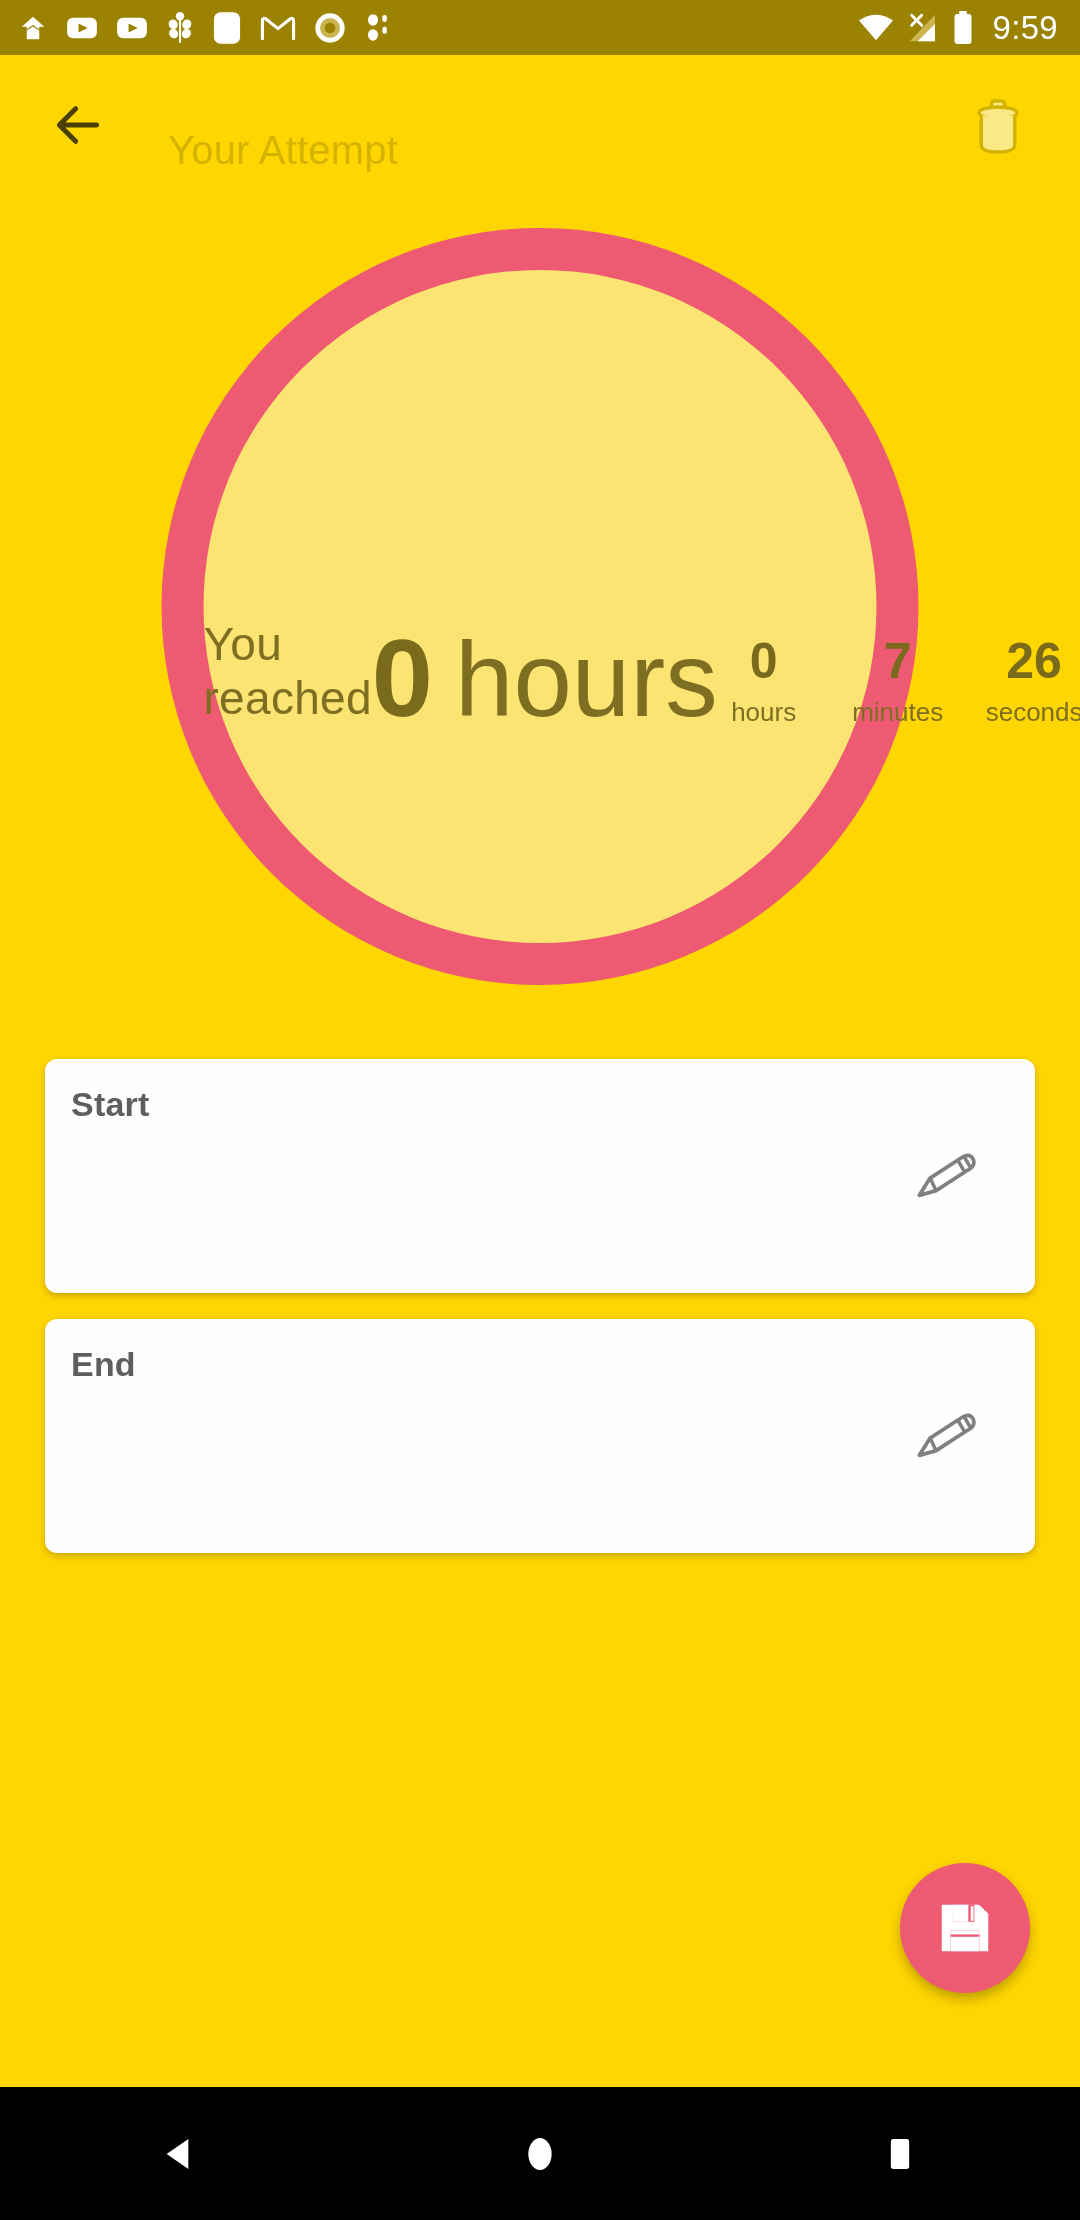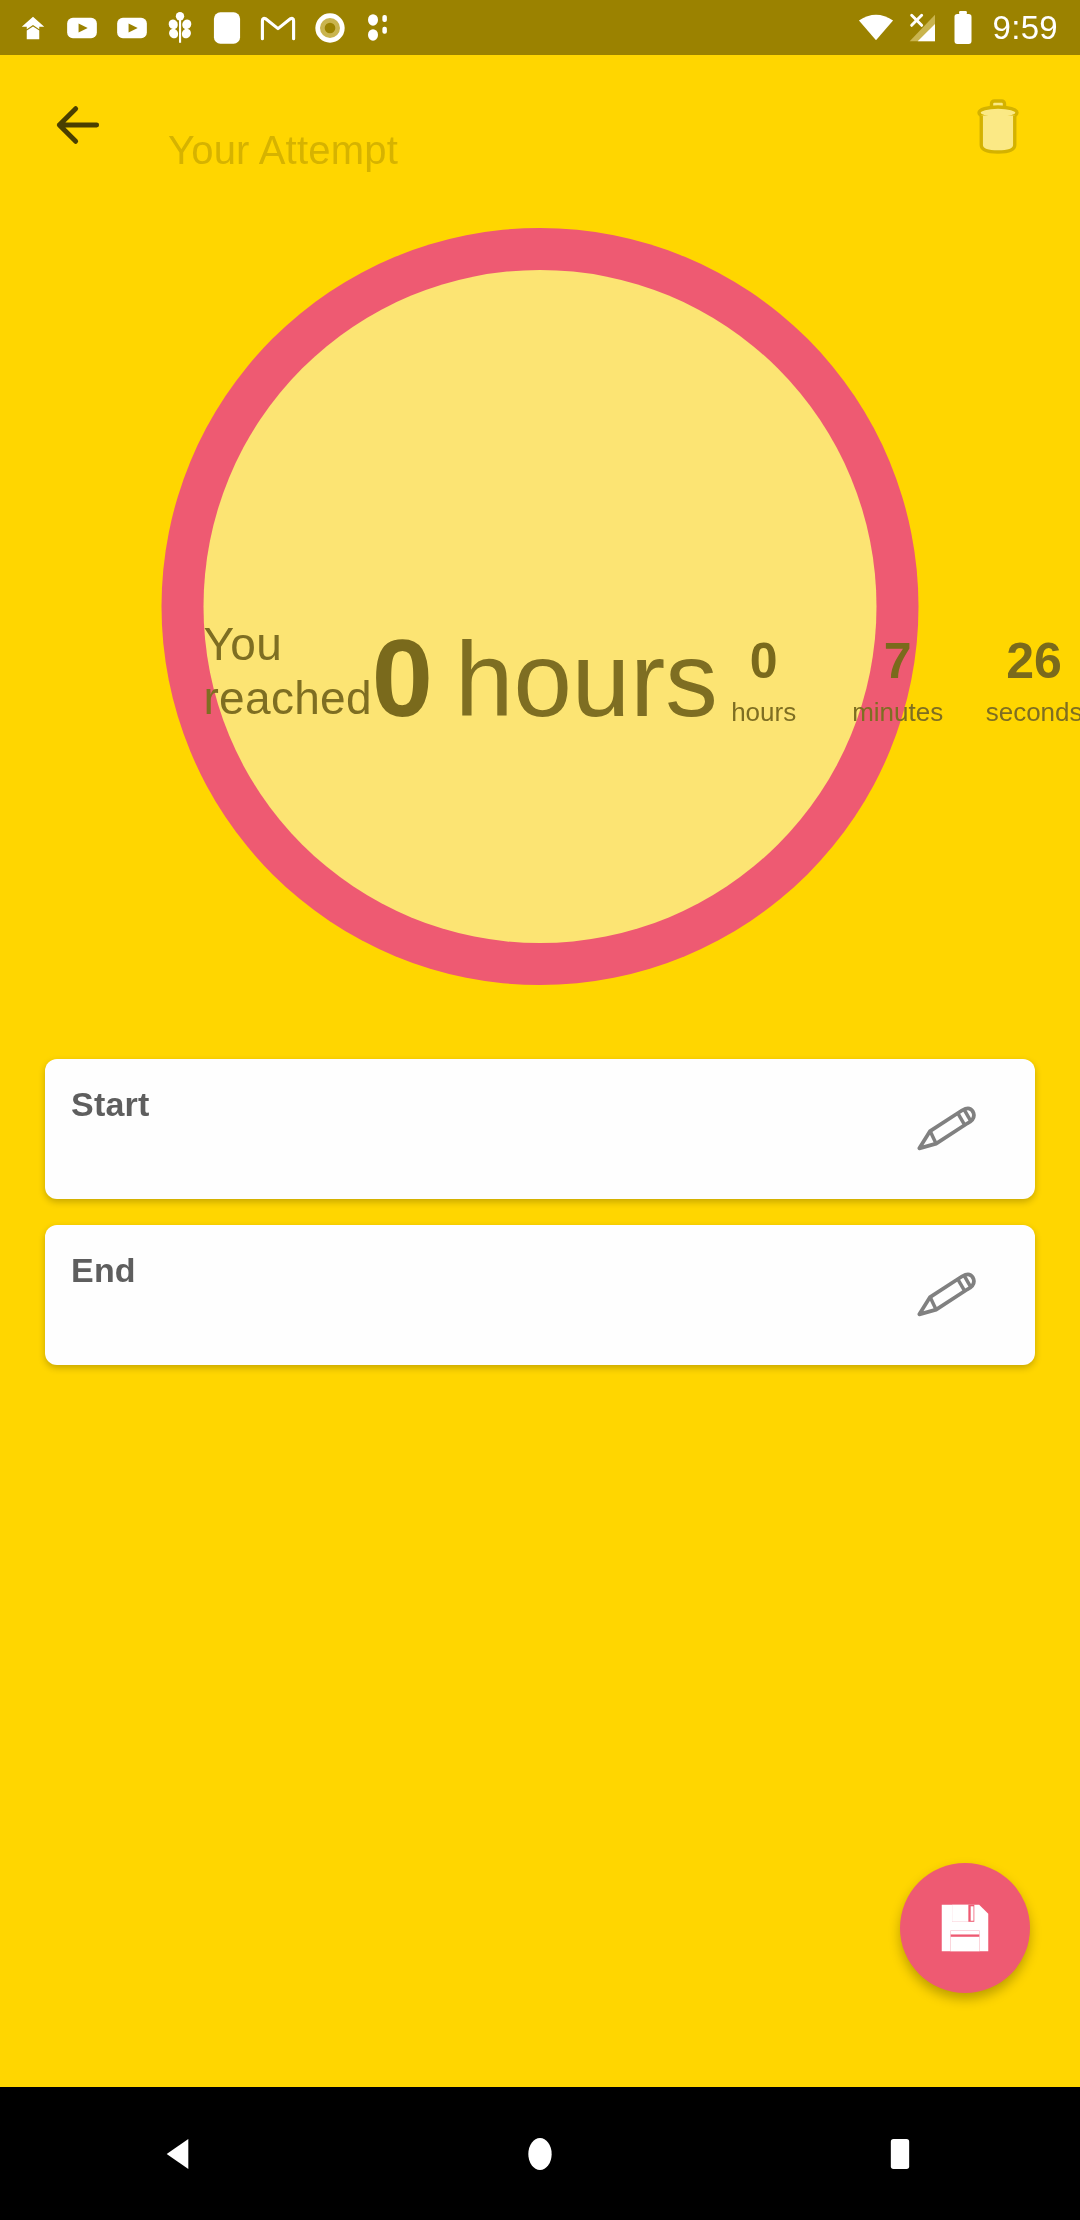--- a/index.html
+++ b/index.html
@@ -161,21 +161,21 @@
   .cards {
     position: absolute;
     top: 1059px;
     left: 45px;
     width: 990px;
   }
   .card {
     position: relative;
     background: #FEFEFE;
     border-radius: 12px;
-    height: 140px;
+    height: 234px;
     box-shadow: 0 3px 7px rgba(0,0,0,0.22);
     padding: 26px 46px 0 26px;
     margin-bottom: 26px;
   }
   .card-title {
     font-size: 34px;
     font-weight: bold;
     color: #5E5E5E;
     letter-spacing: 0.2px;
   }

